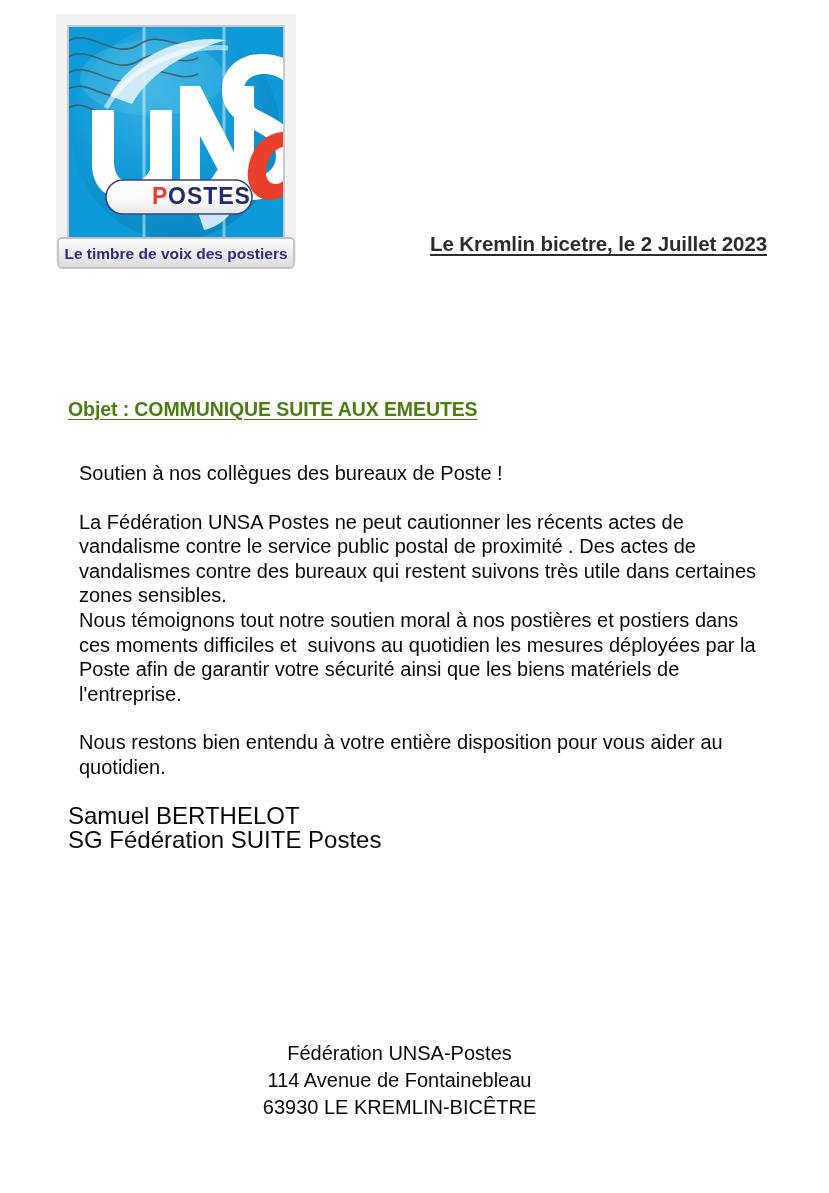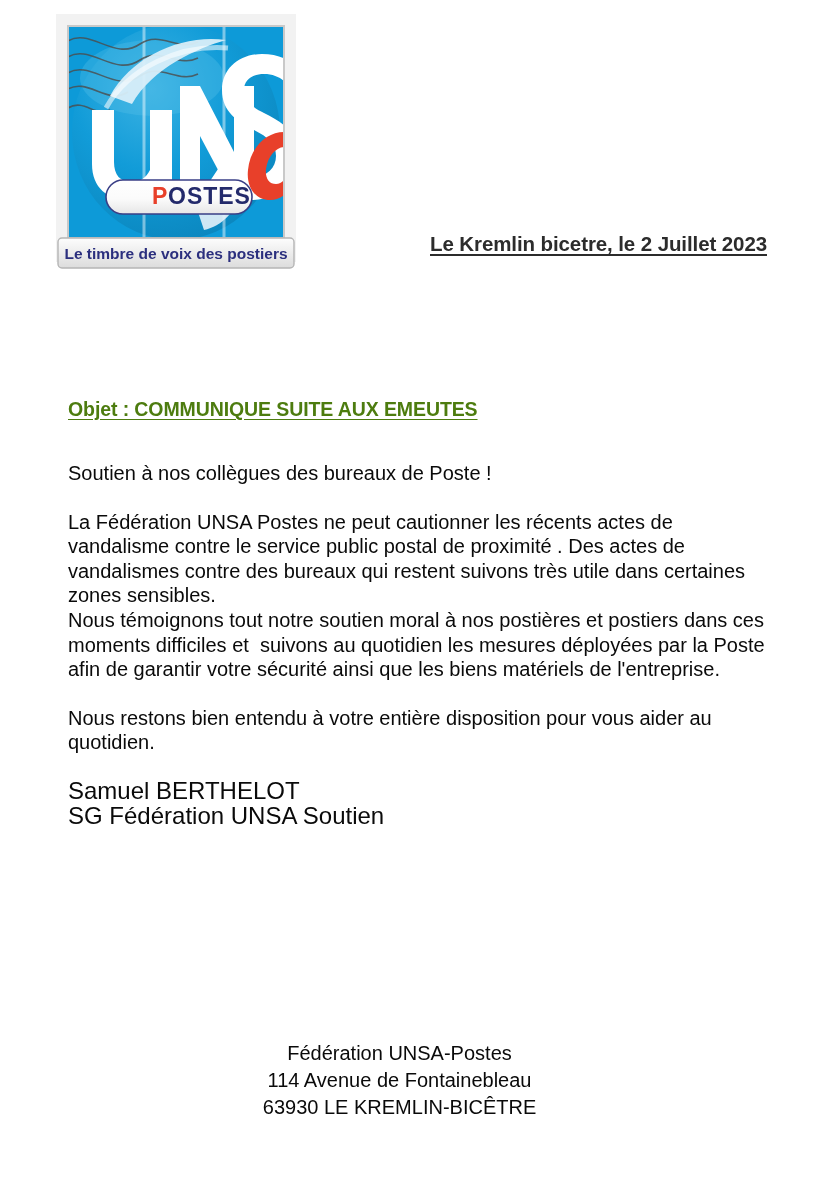--- a/index.html
+++ b/index.html
@@ -101,21 +101,21 @@
     text-decoration: underline;
     text-underline-offset: 3px;
     margin: 0 0 40px 0;
     white-space: nowrap;
     letter-spacing: -0.1px;
   }
   .para {
     font-size: 20px;
     line-height: 24.6px;
     color: #0a0a0a;
-    margin: 0 0 24px 0;
+    margin: 0 0 24px 11px;
     white-space: pre-wrap;
   }
   .para.tight {
     margin-bottom: 0;
   }
   .sig {
     font-size: 24px;
     line-height: 24.6px;
     color: #0a0a0a;
     margin: 8px 0 0 0;
@@ -239,21 +239,21 @@
 
     <p class="para">Soutien à nos collègues des bureaux de Poste !</p>
 
     <p class="para tight">La Fédération UNSA Postes ne peut cautionner les récents actes de vandalisme contre le service public postal de proximité . Des actes de vandalismes contre des bureaux qui restent suivons très utile dans certaines zones sensibles.</p>
 
     <p class="para">Nous témoignons tout notre soutien moral à nos postières et postiers dans ces moments difficiles et  suivons au quotidien les mesures déployées par la Poste afin de garantir votre sécurité ainsi que les biens matériels de l'entreprise.</p>
 
     <p class="para">Nous restons bien entendu à votre entière disposition pour vous aider au quotidien.</p>
 
     <p class="sig">Samuel BERTHELOT</p>
-    <p class="sig" style="margin-top:0">SG Fédération UNSA Soutien</p>
+    <p class="sig" style="margin-top:0">SG Fédération SUITE Postes</p>
   </div>
 
   <div class="footer">
     <div>Fédération UNSA-Postes</div>
     <div>114 Avenue de Fontainebleau</div>
     <div>63930 LE KREMLIN-BICÊTRE</div>
   </div>
 
 </div>
 

